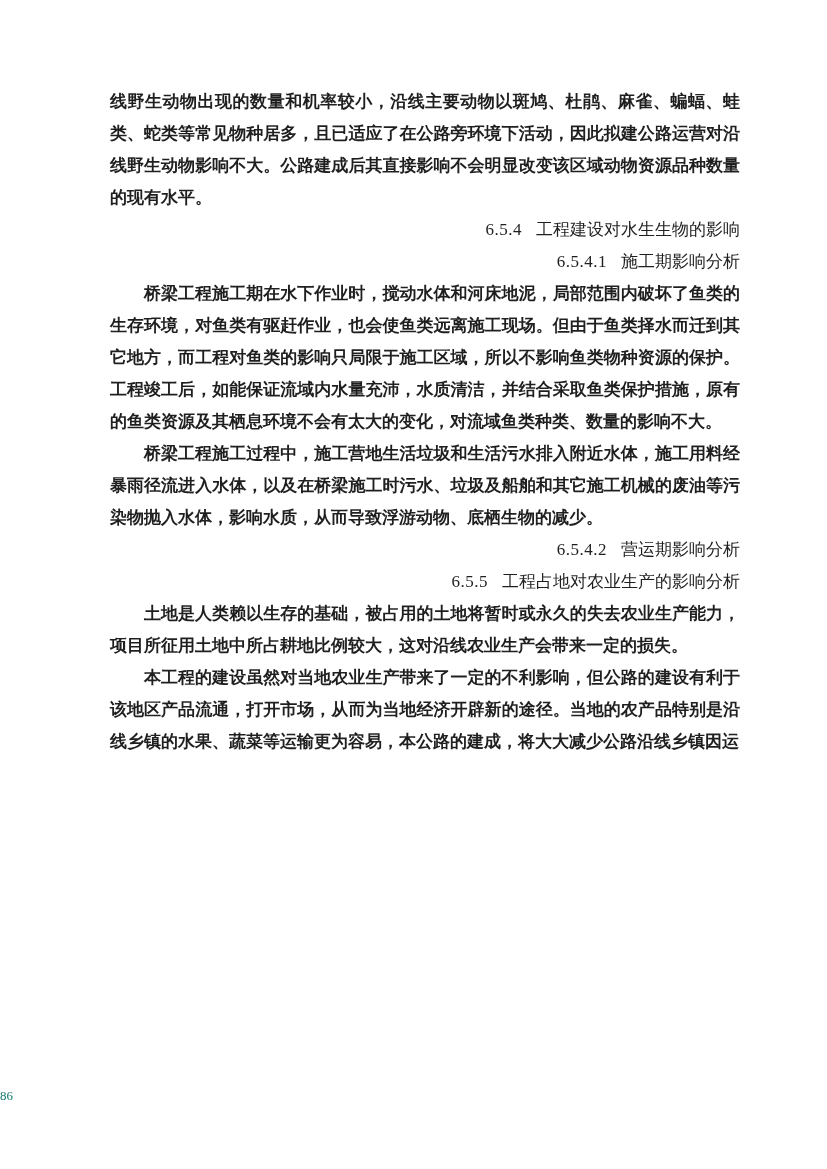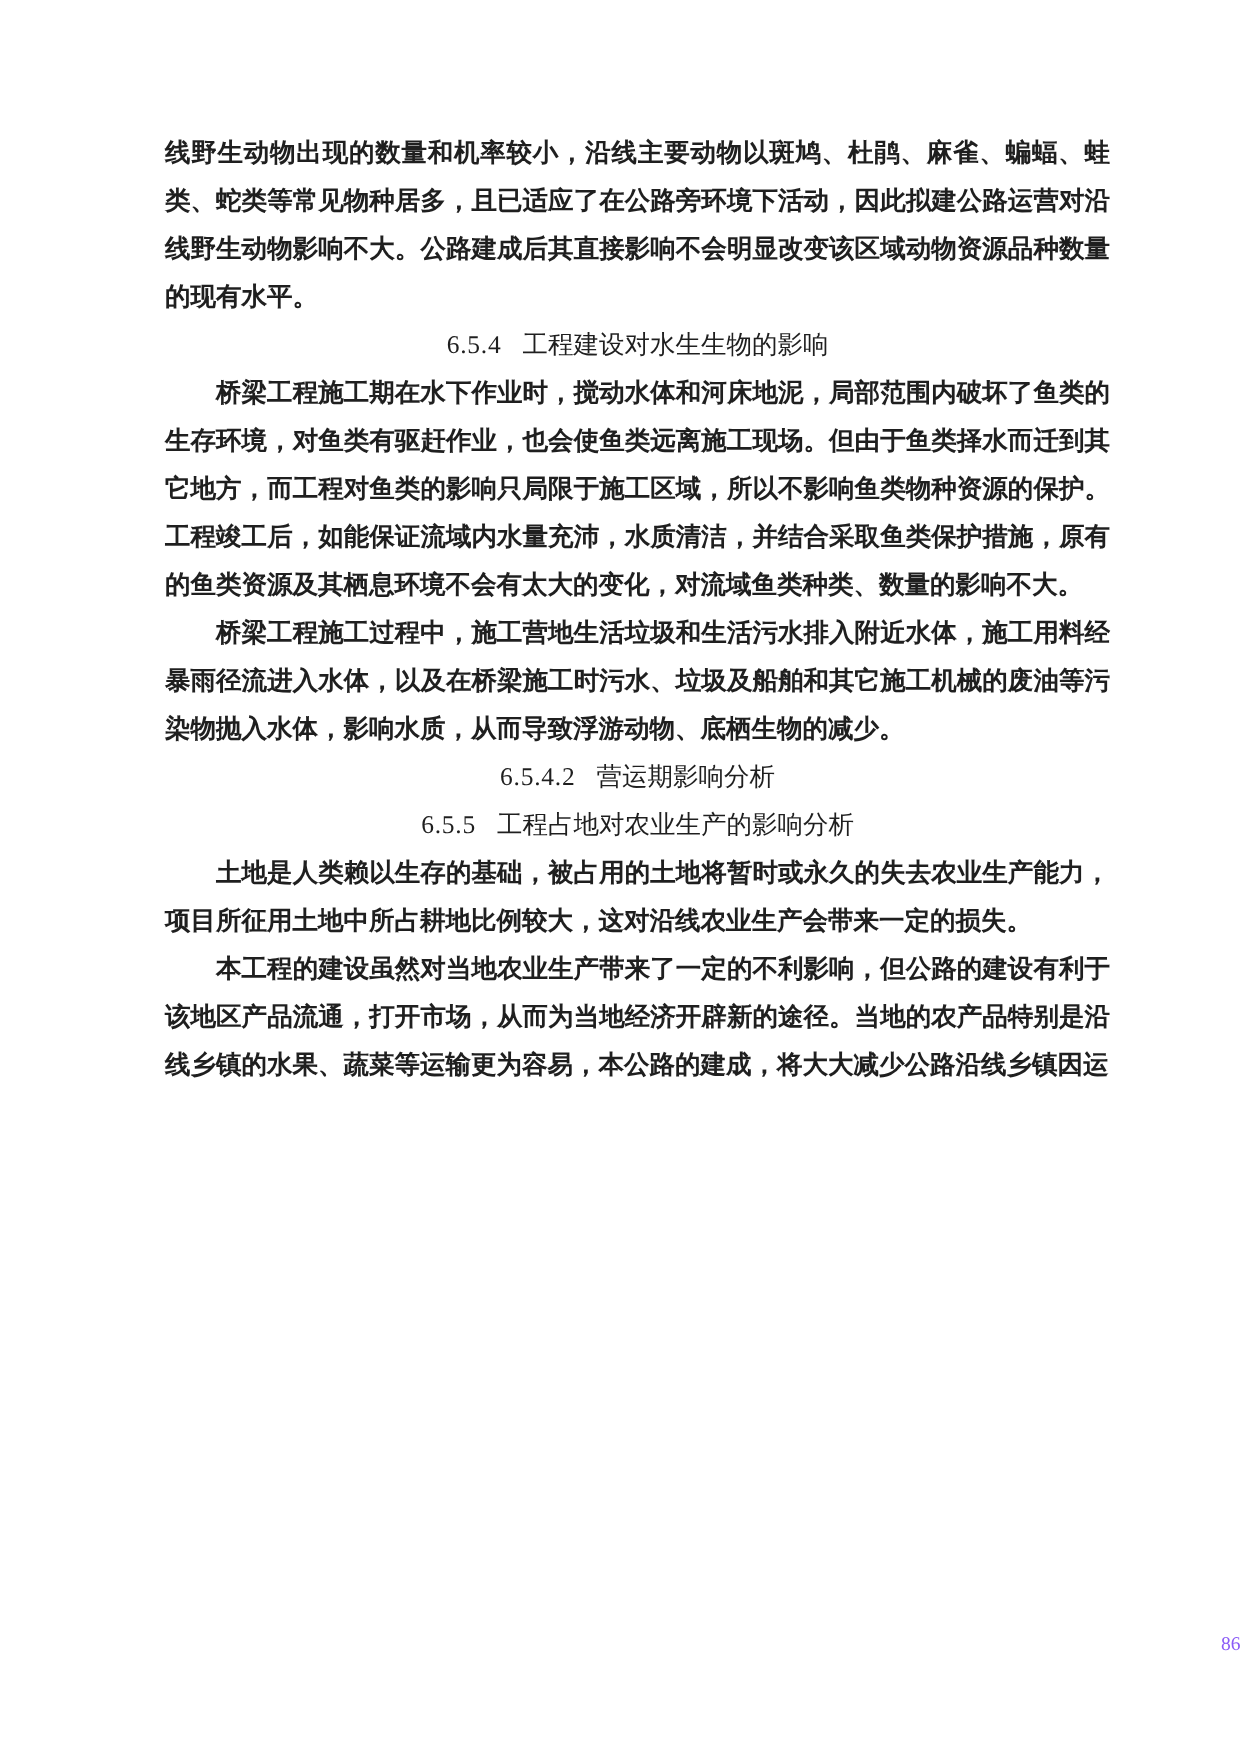--- a/index.html
+++ b/index.html
@@ -31,52 +31,55 @@
     text-indent: 2em;
     font-weight: bold;
   }
   .content p.no-indent {
     text-indent: 0;
   }
   .content h2 {
     margin: 0;
     font-size: 17px;
     font-weight: normal;
-    text-align: center;
+    text-align: right;
     text-indent: 0;
     line-height: 32px;
   }
   .content h2 .num {
     display: inline-block;
     margin-right: 14px;
     letter-spacing: 0.5px;
   }
   .page-footer {
     position: absolute;
     left: 0;
     right: 0;
     top: 1088px;
-    text-align: right;
+    text-align: left;
     font-size: 13px;
-    color: #8b5cf6;
+    color: #0f766e;
   }
 </style>
 </head>
 <body>
 
 <div class="page">
 
   <div class="content">
 
     <p class="no-indent">线野生动物出现的数量和机率较小，沿线主要动物以斑鸠、杜鹃、麻雀、蝙蝠、蛙类、蛇类等常见物种居多，且已适应了在公路旁环境下活动，因此拟建公路运营对沿线野生动物影响不大。公路建成后其直接影响不会明显改变该区域动物资源品种数量的现有水平。</p>
 
     <h2>
       <span class="num">6.5.4</span><span>工程建设对水生生物的影响</span>
     </h2>
 
+    <h2>
+      <span class="num">6.5.4.1</span><span>施工期影响分析</span>
+    </h2>
 
 
     <p>桥梁工程施工期在水下作业时，搅动水体和河床地泥，局部范围内破坏了鱼类的生存环境，对鱼类有驱赶作业，也会使鱼类远离施工现场。但由于鱼类择水而迁到其它地方，而工程对鱼类的影响只局限于施工区域，所以不影响鱼类物种资源的保护。工程竣工后，如能保证流域内水量充沛，水质清洁，并结合采取鱼类保护措施，原有的鱼类资源及其栖息环境不会有太大的变化，对流域鱼类种类、数量的影响不大。</p>
 
     <p>桥梁工程施工过程中，施工营地生活垃圾和生活污水排入附近水体，施工用料经暴雨径流进入水体，以及在桥梁施工时污水、垃圾及船舶和其它施工机械的废油等污染物抛入水体，影响水质，从而导致浮游动物、底栖生物的减少。</p>
 
     <h2>
       <span class="num">6.5.4.2</span><span>营运期影响分析</span>
     </h2>
 

